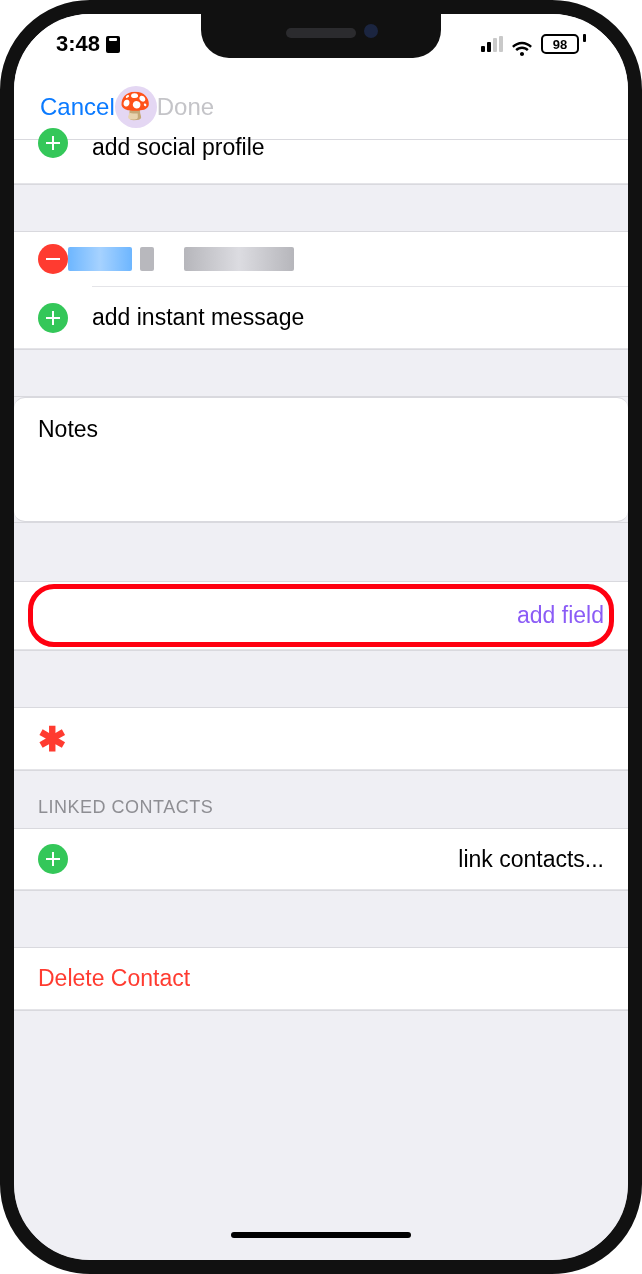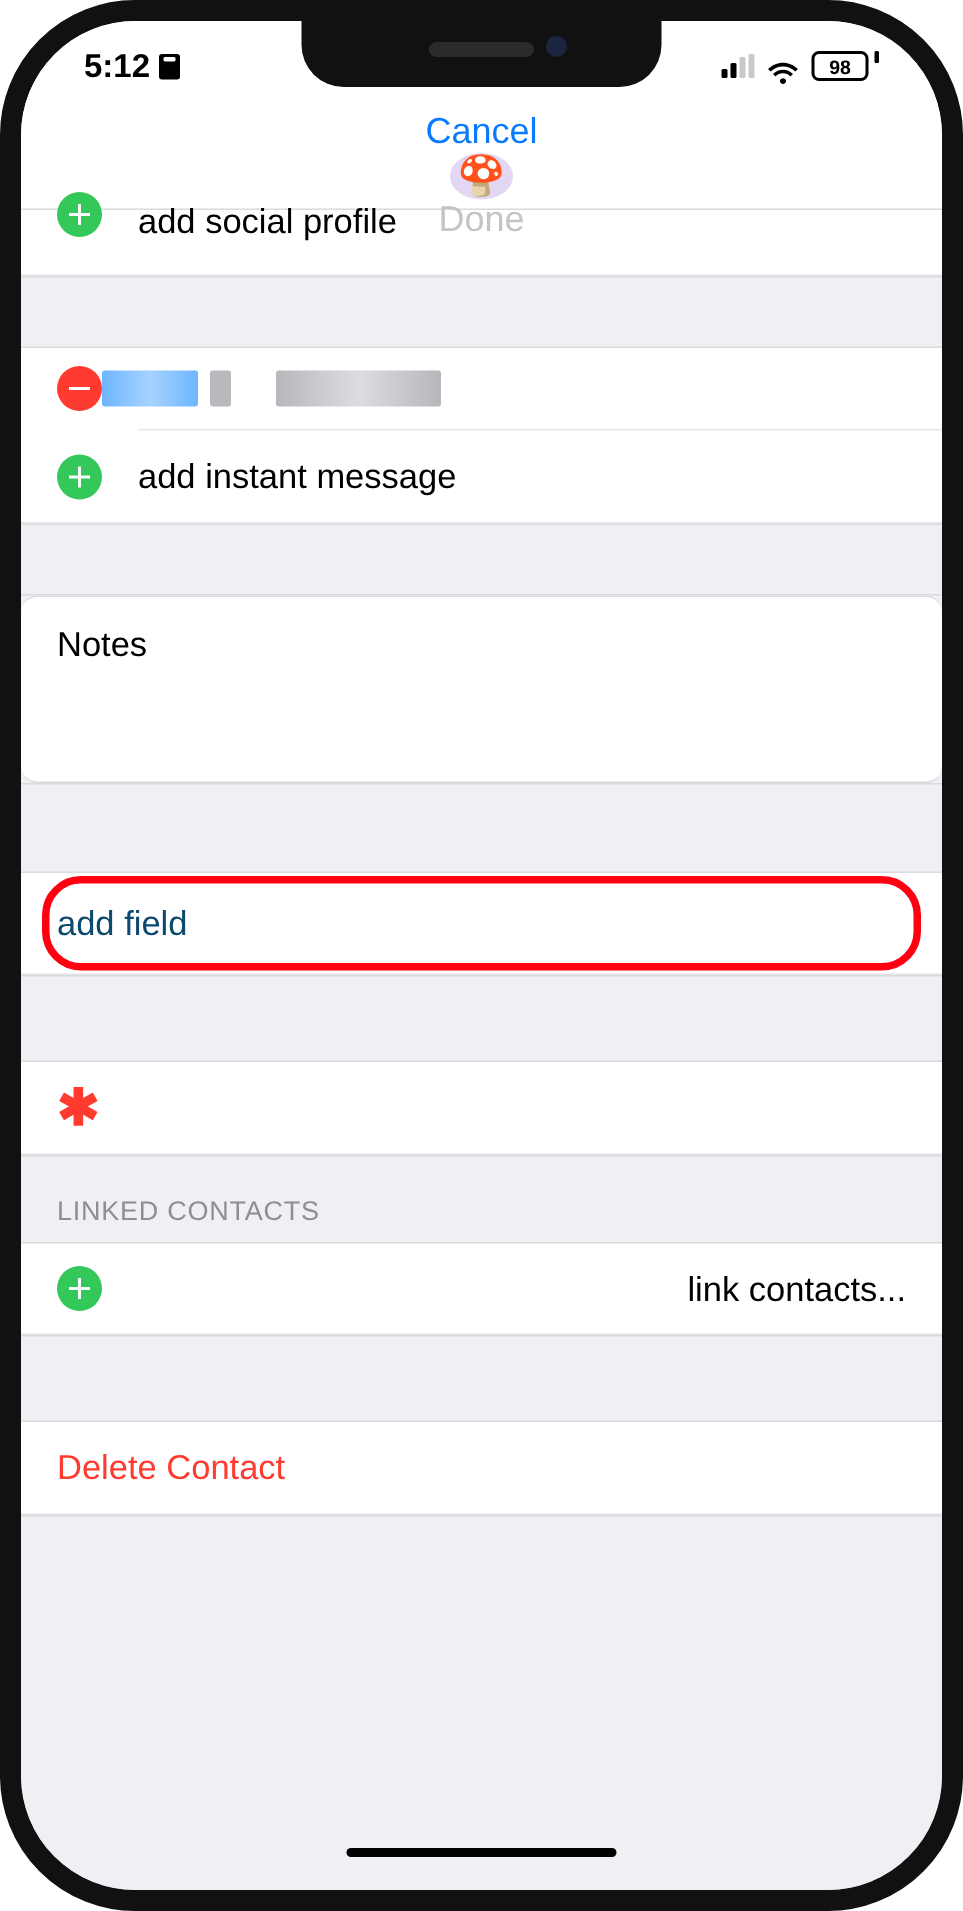--- a/index.html
+++ b/index.html
@@ -96,21 +96,20 @@
   .batt-tip{ width:3px; height:8px; background:#000; border-radius:1px;}
 
   
   .nav-bar{
     height:66px;
     background:#fff;
     display:flex;
     align-items:center;
     padding:0 26px;
     border-bottom:1px solid #d9d9de;
-    flex-direction:column;
   }
   .nav-btn{ font-size:24px; }
   .nav-cancel{ color:#0a7aff; }
   .nav-done{ color:#c4c4c8; }
   .avatar{
     width:42px; height:42px; border-radius:50%;
     background:#e4d7f3;
     display:flex; align-items:center; justify-content:center;
     font-size:26px;
   }
@@ -139,21 +138,21 @@
   .row .icon-col{ width:54px; display:flex; align-items:center; }
   .row .icon-col.offset{ margin-top:-12px; }
   .plus-icon,.minus-icon{
     width:30px; height:30px; border-radius:50%;
     display:flex; align-items:center; justify-content:center;
   }
   .plus-icon{ background:#34c759; }
   .minus-icon{ background:#ff3b30; }
   .plus-icon svg,.minus-icon svg{ width:16px; height:16px; }
   .row-text{ flex:1; }
-  .row-text.blue{ color:#0c4a6e; }
+  .row-text.blue{ color:#8b5cf6;text-align:right; }
   .row-text.red{ color:#ff3b30; }
   .row .right-glyph{ font-size:34px; color:#ff3b30; font-weight:bold; line-height:1;}
 
   .im-row{
     background:#fff;
     display:flex;
     align-items:center;
     padding:12px 24px 12px 24px;
   }
   .redact{
@@ -196,21 +195,21 @@
   <div class="side-btn" style="left:-18px;top:290px;width:6px;height:80px;"></div>
   <div class="side-btn" style="left:-18px;top:388px;width:6px;height:80px;"></div>
   <div class="side-btn" style="right:-18px;top:310px;width:6px;height:120px;"></div>
 
   <div class="notch"></div>
 
   <div class="screen">
 
     <div class="status-bar">
       <div class="status-left">
-        <span>5:12</span>
+        <span>3:48</span>
         <span class="sim-icon"></span>
       </div>
       <div class="status-right">
         <span class="cell-bars">
           <span></span>
             <span></span>
             <span></span>
             <span></span>
         </span>
         <span class="wifi-icon">

